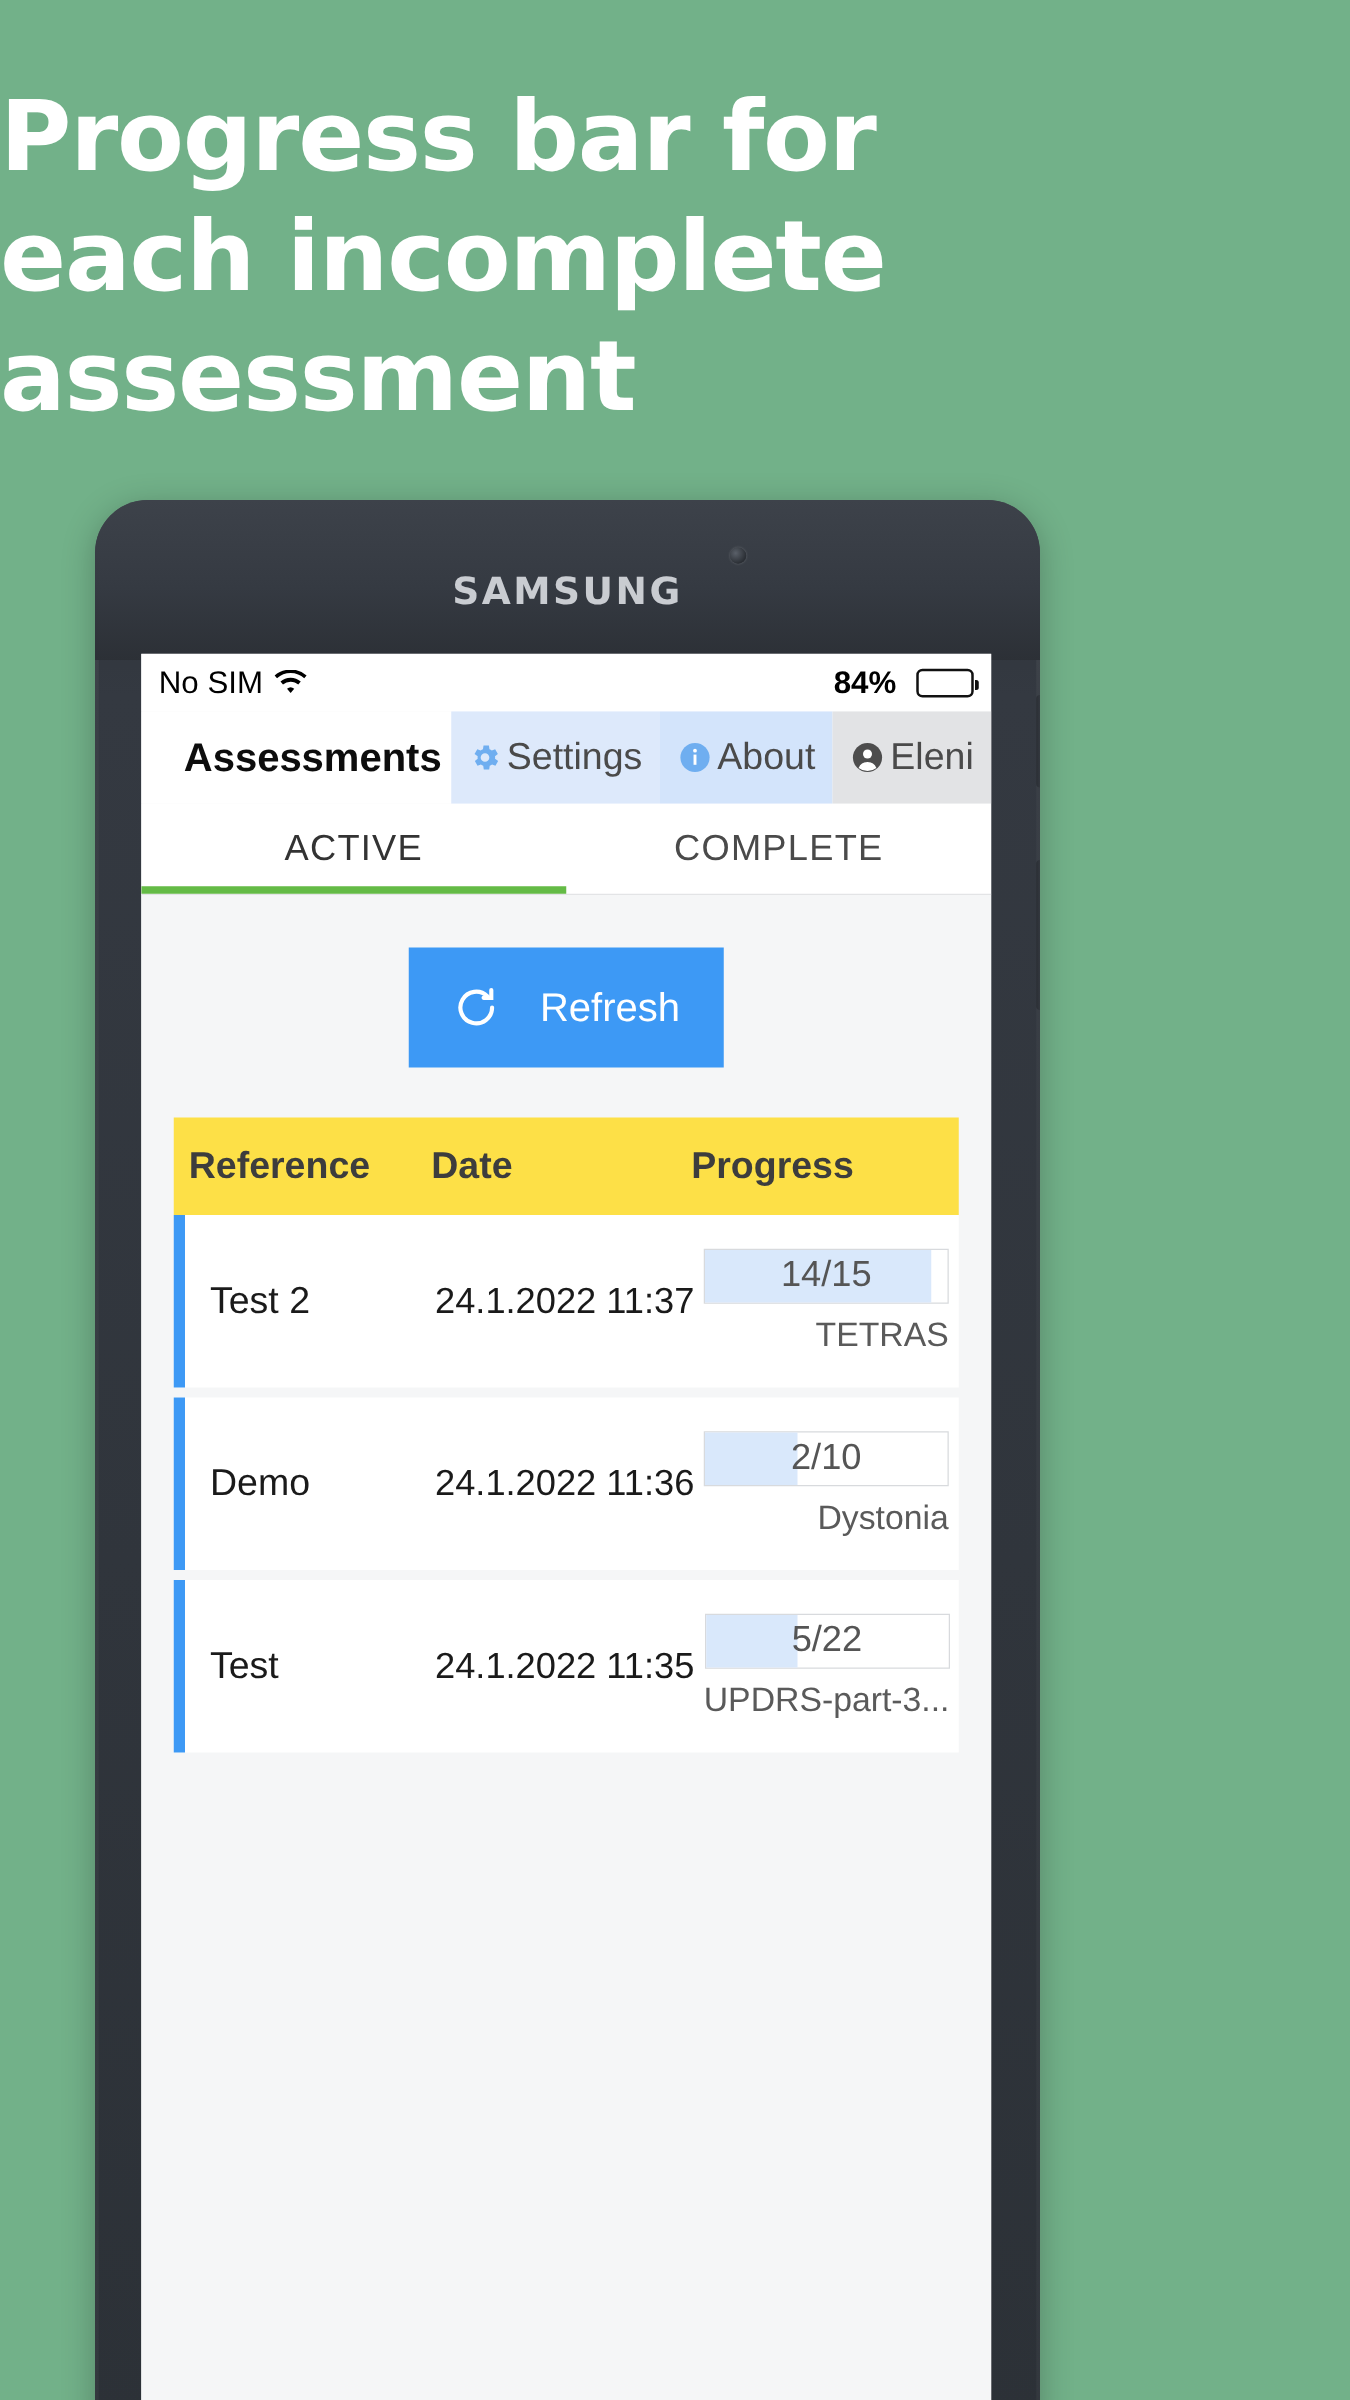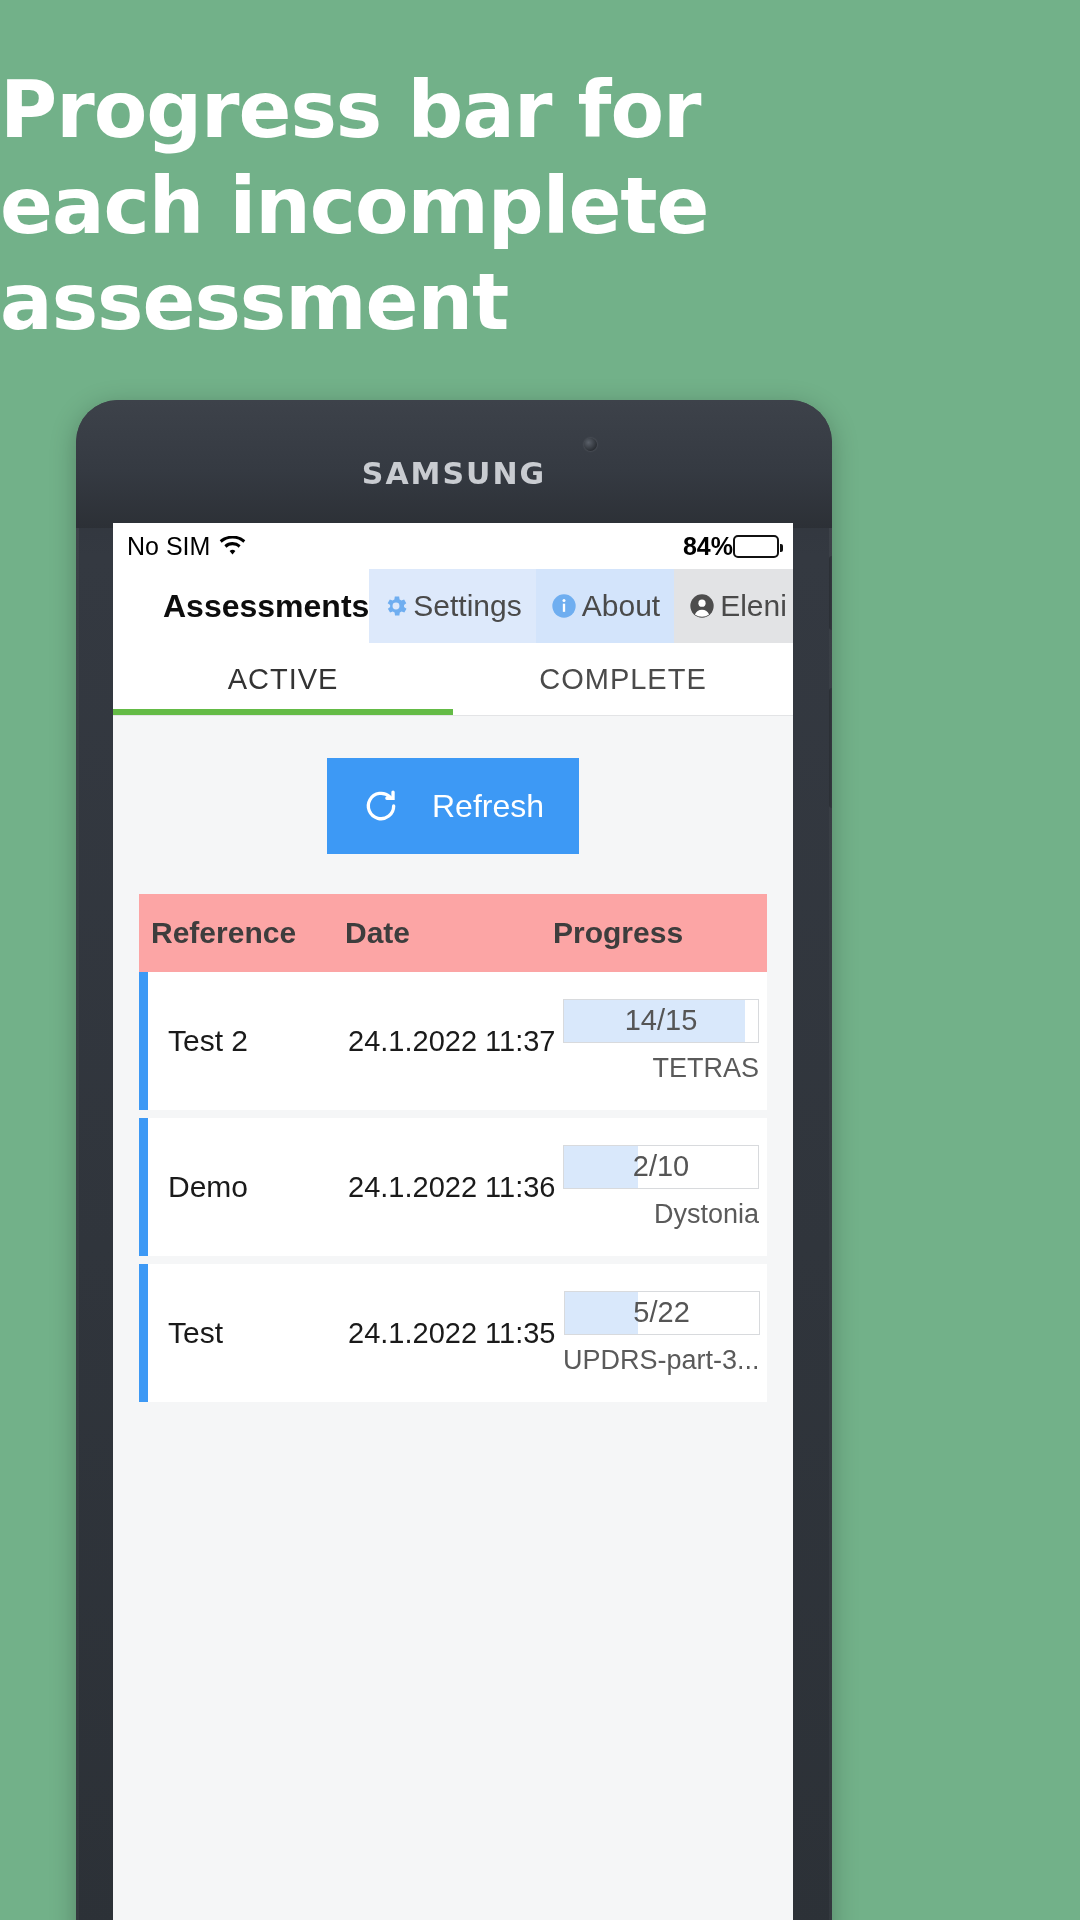--- a/index.html
+++ b/index.html
@@ -70,21 +70,21 @@
 
   
   .statusbar{
     position:relative;height:46px;background:#ffffff;
     display:flex;align-items:center;
     padding:0 14px;
     color:#000;font-size:25px;
   }
   .sb-left{display:flex;align-items:center;gap:9px;}
   .sb-center{position:absolute;left:0;right:0;text-align:center;font-weight:bold;font-size:25px;}
-  .sb-right{margin-left:auto;display:flex;align-items:center;gap:0;position:relative;z-index:2;}
+  .sb-right{margin-left:auto;display:flex;align-items:center;gap:16px;position:relative;z-index:2;}
   .sb-pct{font-weight:bold;font-size:25px;}
   .wifi{width:27px;height:20px;position:relative;display:inline-block;}
   .battery{
     width:46px;height:23px;border:2.5px solid #111;border-radius:5px;
     position:relative;box-sizing:border-box;padding:2px;
   }
   .battery:after{
     content:"";position:absolute;right:-6px;top:7px;width:3.5px;height:8px;
     background:#111;border-radius:0 2px 2px 0;
   }
@@ -92,21 +92,20 @@
 
   
   .toolbar{
     height:74px;background:#ffffff;
     display:flex;align-items:stretch;
   }
   .app-title{
     display:flex;align-items:center;padding-left:34px;
     font-size:32px;font-weight:bold;color:#0d0d0d;
     flex:0 0 auto;
-    margin-left:16px;
   }
   .tb-spacer{flex:1 1 auto;}
   .tb-btn{
     display:flex;align-items:center;justify-content:center;gap:4px;
     padding:0 14px;font-size:30px;color:#4a4a4a;
     white-space:nowrap;
   }
   .tb-btn.settings{background:#dde9fb;}
   .tb-btn.about{background:#d3e4fb;}
   .tb-btn.user{background:#e2e3e5;}
@@ -134,21 +133,21 @@
     background:#3d99f5;color:#fff;border:none;
     padding:0 34px;height:96px;min-width:252px;
     display:flex;align-items:center;justify-content:center;gap:32px;
     font-size:32px;font-family:"Liberation Sans",sans-serif;
     cursor:pointer;
   }
 
   
   .table{margin:0 26px;}
   .thead{
-    background:#fca5a5;height:78px;display:flex;align-items:center;
+    background:#fde047;height:78px;display:flex;align-items:center;
     font-size:30px;font-weight:bold;color:#3d3d3d;
   }
   .col-ref{flex:0 0 206px;padding-left:12px;box-sizing:border-box;}
   .col-date{flex:0 0 208px;box-sizing:border-box;}
   .col-prog{flex:1 1 auto;box-sizing:border-box;}
 
   .trow{
     background:#ffffff;border-left:9px solid #3d99f5;
     display:flex;align-items:center;min-height:138px;
     margin-bottom:8px;

